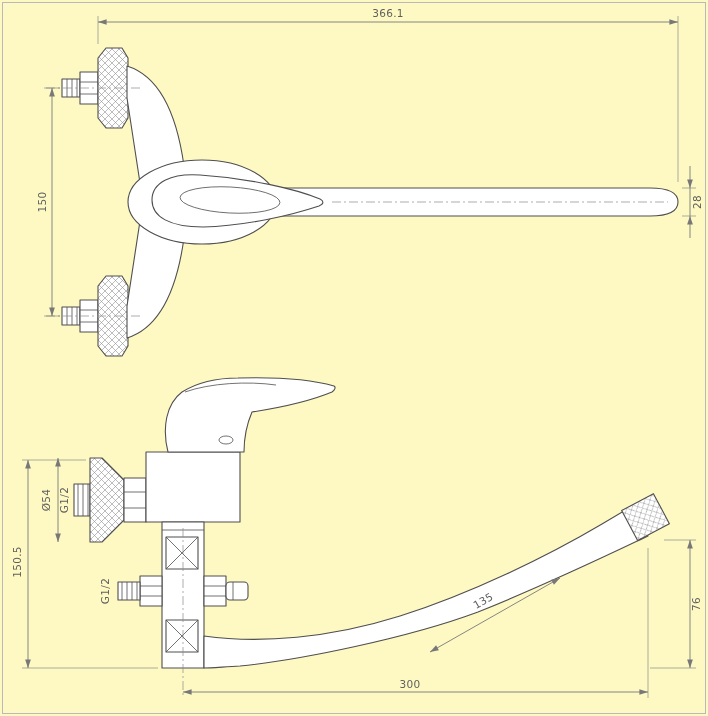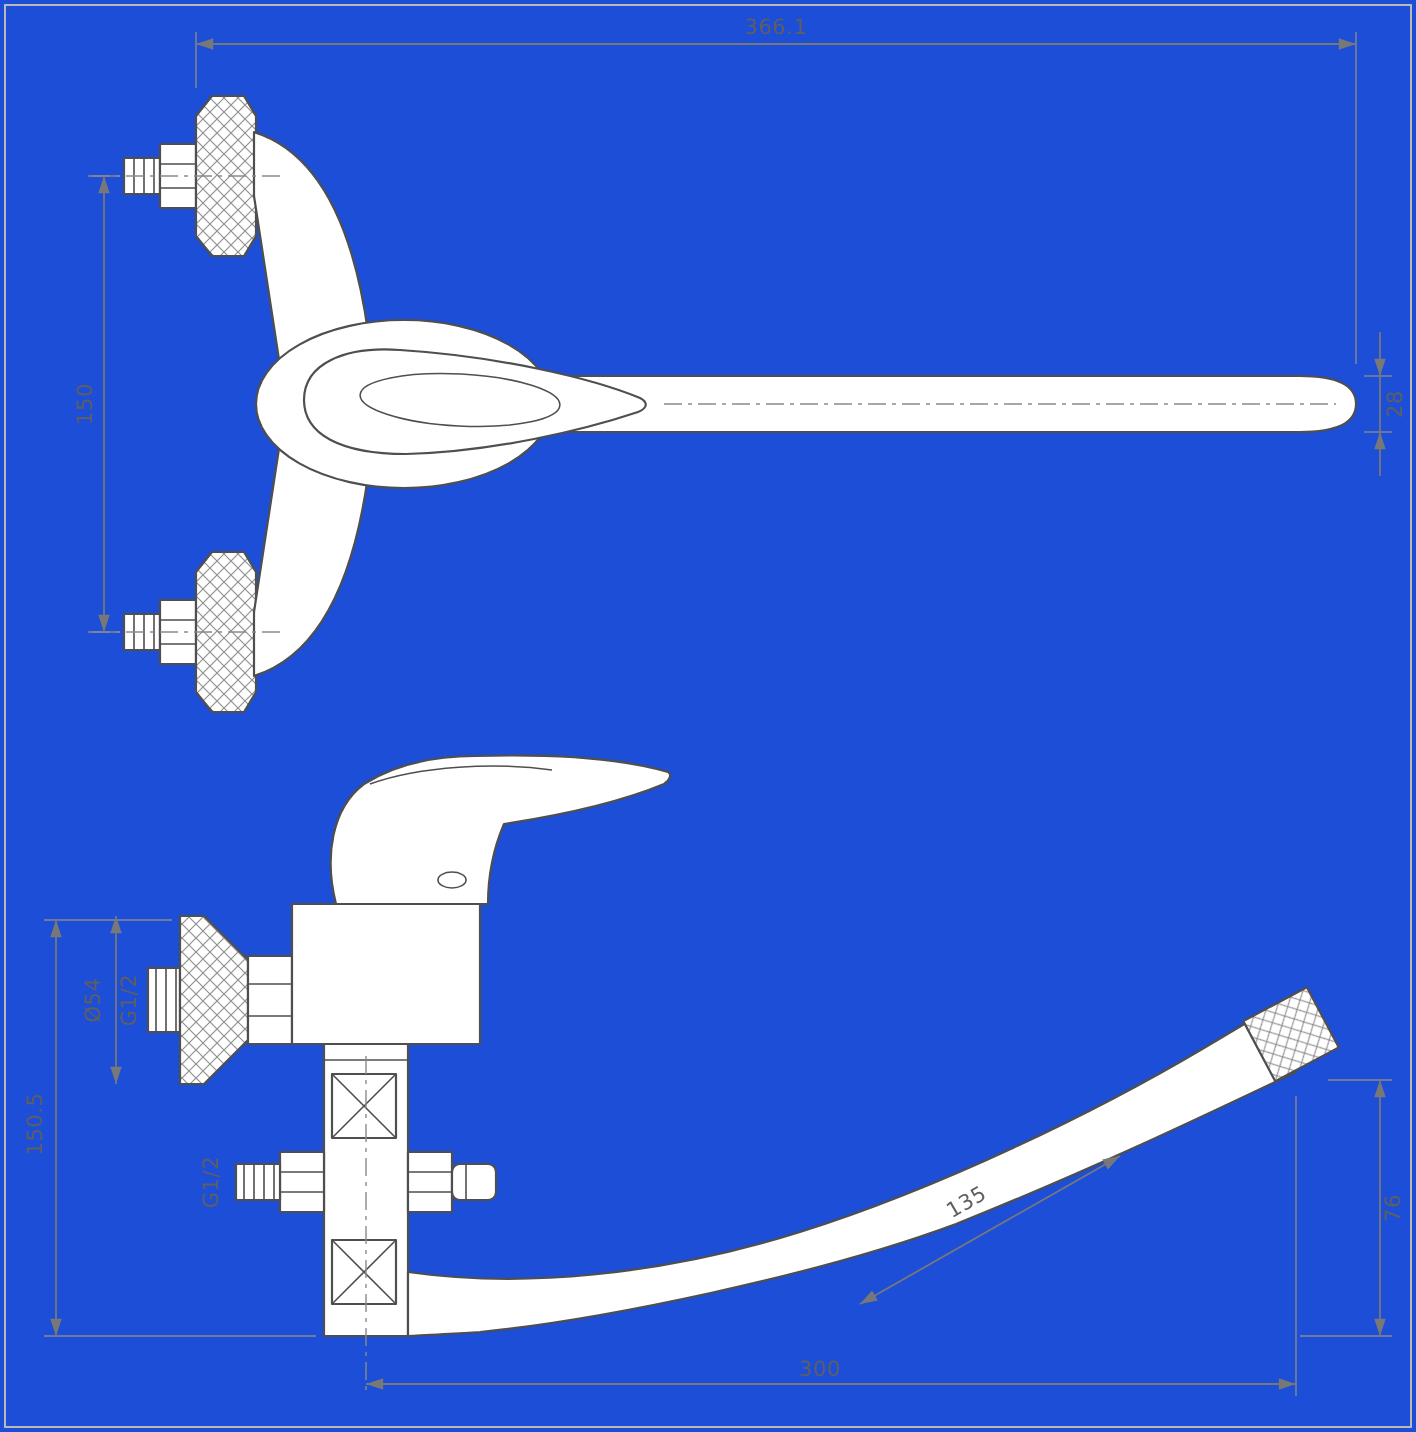--- a/index.html
+++ b/index.html
@@ -1,19 +1,19 @@
 <!DOCTYPE html>
 <html><head>
 <meta charset="utf-8">
 <style>
   html,body{margin:0;padding:0;background:#f4f4f4;}
   .sheet{
     position:relative;
     width:708px;height:716px;
-    background:#1d4ed8;
+    background:#fef9c3;
     font-family:"DejaVu Sans", sans-serif;
     overflow:hidden;
   }
   svg{display:block;}
   text{
     font-family:"DejaVu Sans", sans-serif;
     font-size:10.5px;
     fill:#5f5f5f;
     letter-spacing:.3px;
   }

